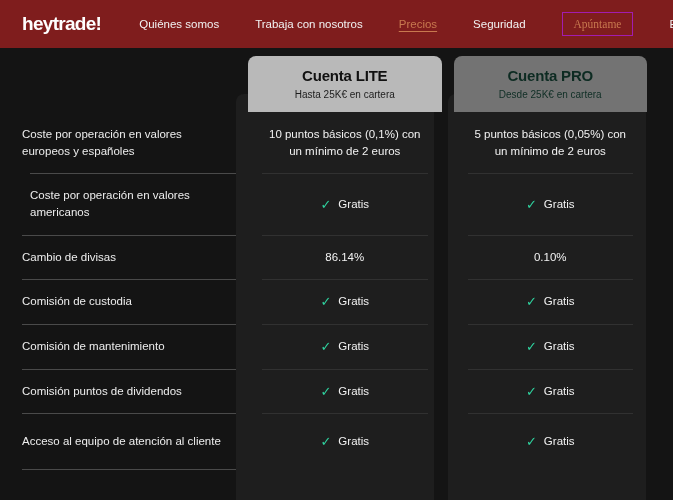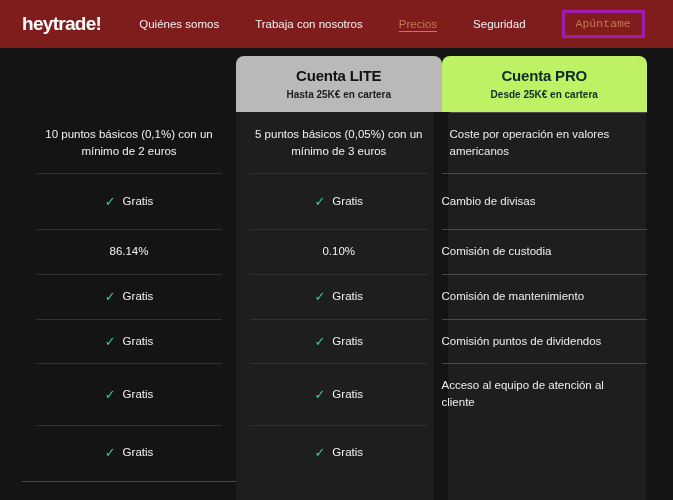--- a/index.html
+++ b/index.html
@@ -45,28 +45,28 @@
     color: #f2f2f2;
     text-decoration: none;
     cursor: pointer;
   }
   .nav-link.active {
     color: #c8794f;
     text-decoration: underline;
     text-underline-offset: 3px;
   }
   .nav-cta {
-    border: 3px solid #a21caf;
+    border: 1px solid #a21caf;
     color: #c8794f;
     border-radius: 0;
     padding: 5px 11px;
     font-size: 11.5px;
     background: transparent;
     cursor: pointer;
-    font-family: Liberation Mono, monospace;
+    font-family: Liberation Serif, serif;
     line-height: 1.1;
   }
   .lang-select {
     display: flex;
     gap: 5px;
     font-size: 11.5px;
     color: #f2f2f2;
     cursor: pointer;
   }
   .chev {
@@ -80,21 +80,21 @@
 
   
   .table-wrap {
     position: relative;
     padding: 0 26px 0 22px;
     box-sizing: border-box;
   }
   .grid {
     display: grid;
     grid-template-columns: 214px 1fr 1fr;
-    column-gap: 0;
+    column-gap: 12px;
     position: relative;
   }
 
   
   .card-bg {
     position: absolute;
     top: 46px;
     bottom: 0;
     border-radius: 8px;
     background: #1e1e1e;
@@ -108,31 +108,31 @@
     border-radius: 8px 8px 0 0;
     display: flex;
     flex-direction: column;
     align-items: center;
     justify-content: center;
     position: relative;
     z-index: 2;
     margin-top: 8px;
   }
   .col-head.lite { background: #b9b9b9; color: #111111; }
-  .col-head.pro  { background: #bef264; color: #0d2b22; }
+  .col-head.pro  { background: #737373; color: #0d2b22; }
   .col-head .title {
     font-size: 15px;
     font-weight: 700;
     letter-spacing: -0.2px;
     line-height: 1.1;
   }
   .col-head .sub {
     font-size: 10px;
     margin-top: 5px;
-    font-weight: 700;
+    font-weight: 400;
     color: #1d1d1d;
   }
   .col-head.pro .sub { color: #0f2e25; }
   .spacer-head { height: 64px; }
 
   .cell {
     position: relative;
     z-index: 1;
     box-sizing: border-box;
     padding: 14px 0;
@@ -220,25 +220,26 @@
     <div class="spacer-head"></div>
     <div class="col-head lite">
       <div class="title">Cuenta LITE</div>
       <div class="sub">Hasta 25K€ en cartera</div>
     </div>
     <div class="col-head pro">
       <div class="title">Cuenta PRO</div>
       <div class="sub">Desde 25K€ en cartera</div>
     </div>
 
+  <div class="cell feature" style="min-height: 56px;">Coste por operación en valores europeos y españoles</div>
       <div class="cell value" style="min-height: 56px;">
         <span>10 puntos básicos (0,1%) con un mínimo de 2 euros</span>
       </div>
       <div class="cell value" style="min-height: 56px;">
-        <span>5 puntos básicos (0,05%) con un mínimo de 3 euros</span>
+        <span>5 puntos básicos (0,05%) con un mínimo de 2 euros</span>
       </div>
       <div class="cell feature divider" style="min-height: 56px; margin-left: 8px;">Coste por operación en valores americanos</div>
       <div class="cell value divider" style="min-height: 56px;">
         <span class="check">✓</span>
         <span>Gratis</span>
       </div>
       <div class="cell value divider" style="min-height: 56px;">
         <span class="check">✓</span>
         <span>Gratis</span>
       </div>

